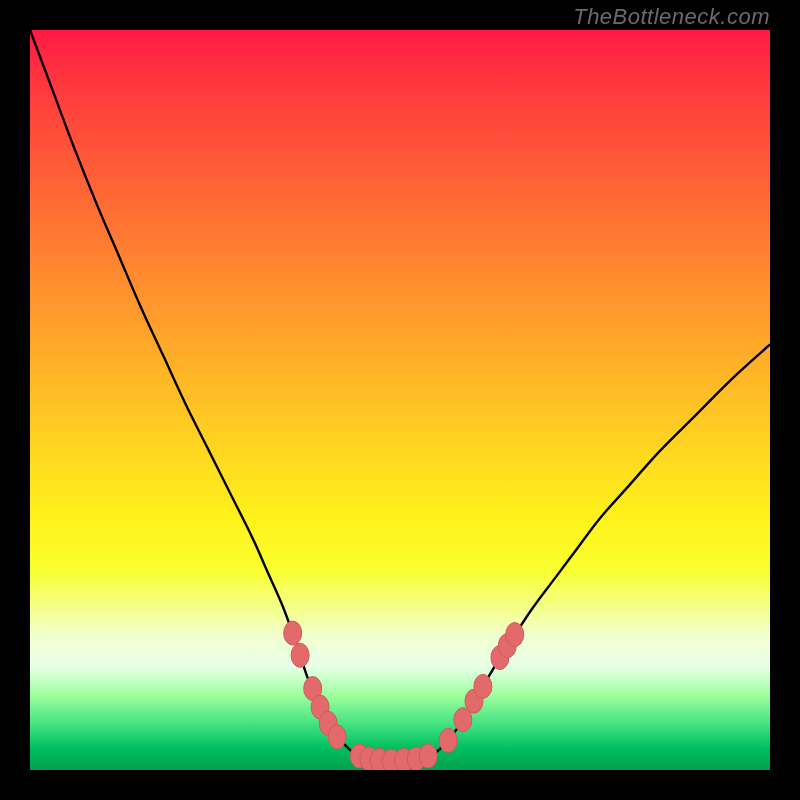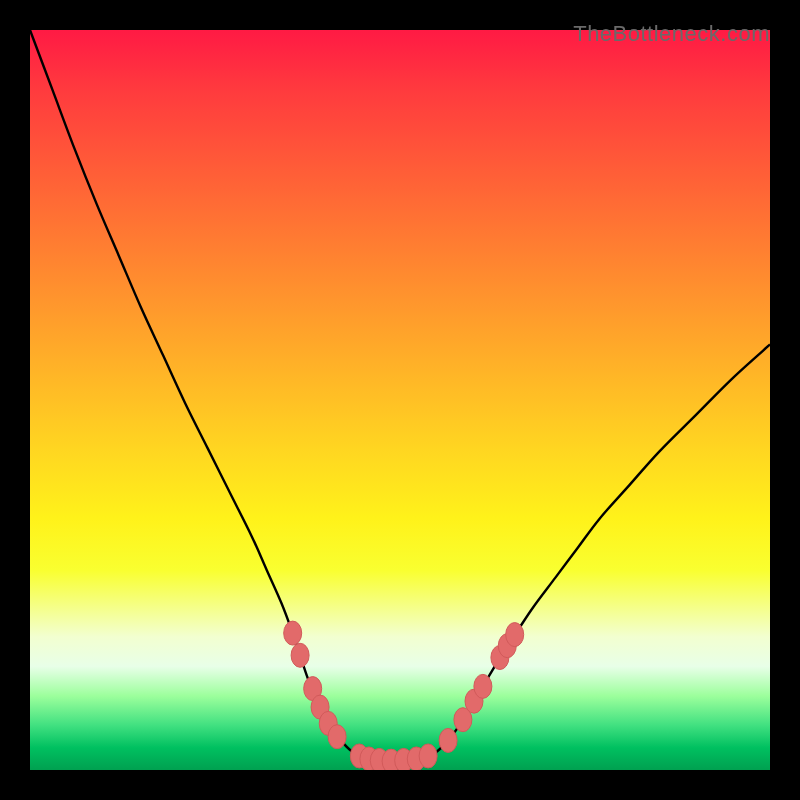--- a/index.html
+++ b/index.html
@@ -44,27 +44,28 @@
   }
   .plot-area svg {
     position: absolute;
     left: 0;
     top: 0;
     width: 740px;
     height: 740px;
   }
   .watermark {
     position: absolute;
-    top: 21px;
+    top: 4px;
     right: 30px;
     color: #6a6a6a;
     font-size: 22px;
     font-weight: 400;
     letter-spacing: 0.5px;
     user-select: none;
+    font-style: italic;
   }
 </style>
 </head>
 <body>
 
 <div class="frame">
   <div class="plot-area">
     <svg viewBox="0 0 740 740">
       <path id="curve-path" fill="none" stroke="#000000" stroke-width="2.4" d="M 0 0 C 3.7 9.866666666666674, 14.8 39.46666666666658, 22.2 59.19999999999993 C 29.6 78.9333333333334, 37 99.28333333333342, 44.4 118.39999999999998 C 51.800000000000004 137.51666666666665, 59.2 156.01666666666665, 66.6 173.89999999999998 C 74 191.78333333333342, 81.4 208.4333333333334, 88.8 225.70000000000005 C 96.2 242.96666666666658, 103.60000000000001 260.85, 111 277.5 C 118.4 294.15, 125.80000000000001 309.56666666666666, 133.2 325.59999999999997 C 140.6 341.6333333333333, 148 358.2833333333333, 155.4 373.7 C 162.8 389.1166666666667, 170.20000000000002 403.3, 177.6 418.1 C 185 432.90000000000003, 192.4 447.7, 199.8 462.5 C 207.20000000000002 477.3, 215.83333333333334 493.95, 222 506.9 C 228.16666666666669 519.85, 231.86666666666665 529.1, 236.8 540.2 C 241.73333333333332 551.3, 247.28333333333333 563.0166666666667, 251.60000000000002 573.5 C 255.9166666666667 583.9833333333333, 259.6166666666667 594.4666666666667, 262.7 603.1 C 265.7833333333333 611.7333333333333, 267.6333333333333 617.9, 270.09999999999997 625.3 C 272.56666666666666 632.7, 275.0333333333333 640.7166666666667, 277.5 647.5 C 279.9666666666667 654.2833333333333, 282.43333333333334 660.45, 284.90000000000003 666 C 287.3666666666667 671.55, 289.8333333333333 675.8666666666667, 292.3 680.8 C 294.7666666666667 685.7333333333333, 296.6166666666667 690.6666666666666, 299.70000000000005 695.6 C 302.7833333333333 700.5333333333333, 307.09999999999997 706.0833333333334, 310.8 710.4 C 314.5 714.7166666666667, 318.2 718.6633333333333, 321.9 721.5 C 325.6 724.3366666666667, 329.3 725.94, 333 727.42 C 336.7 728.9, 340.40000000000003 729.7633333333333, 344.1 730.38 C 347.79999999999995 730.9966666666667, 350.8833333333333 730.9966666666667, 355.2 731.12 C 359.51666666666665 731.2433333333333, 365.06666666666666 731.2433333333333, 370 731.12 C 374.9333333333333 730.9966666666667, 380.48333333333335 730.9966666666667, 384.8 730.38 C 389.1166666666667 729.7633333333333, 392.20000000000005 728.9, 395.90000000000003 727.42 C 399.6 725.94, 403.3 724.3366666666667, 407.00000000000006 721.5 C 410.70000000000005 718.6633333333333, 414.40000000000003 714.7166666666667, 418.09999999999997 710.4 C 421.79999999999995 706.0833333333334, 425.49999999999994 701.15, 429.2 695.6 C 432.9 690.05, 436.59999999999997 683.2666666666667, 440.29999999999995 677.1 C 444 670.9333333333334, 447.7 664.7666666666667, 451.4 658.6 C 455.09999999999997 652.4333333333333, 458.8 646.2666666666667, 462.5 640.1 C 466.2 633.9333333333333, 469.2833333333333 628.3833333333333, 473.6 621.6 C 477.91666666666663 614.8166666666666, 483.46666666666664 606.8, 488.40000000000003 599.4 C 493.33333333333337 592, 497.0333333333334 585.8333333333334, 503.20000000000005 577.2 C 509.3666666666666 568.5666666666666, 518 557.4666666666667, 525.4 547.6 C 532.8 537.7333333333333, 540.1999999999999 527.8666666666667, 547.6 518 C 555 508.1333333333333, 561.1666666666666 498.8833333333333, 569.8000000000001 488.4 C 578.4333333333334 477.9166666666667, 589.5333333333334 466.2, 599.4000000000001 455.09999999999997 C 609.2666666666667 444, 617.9 433.5166666666667, 629 421.8 C 640.1 410.0833333333333, 653.6666666666666 397.1333333333333, 666 384.8 C 678.3333333333334 372.4666666666667, 690.6666666666666 359.51666666666665, 703 347.79999999999995 C 715.3333333333334 336.0833333333333, 733.8333333333334 320.05, 740 314.50000000000006"></path>
       <g id="markers-group">

